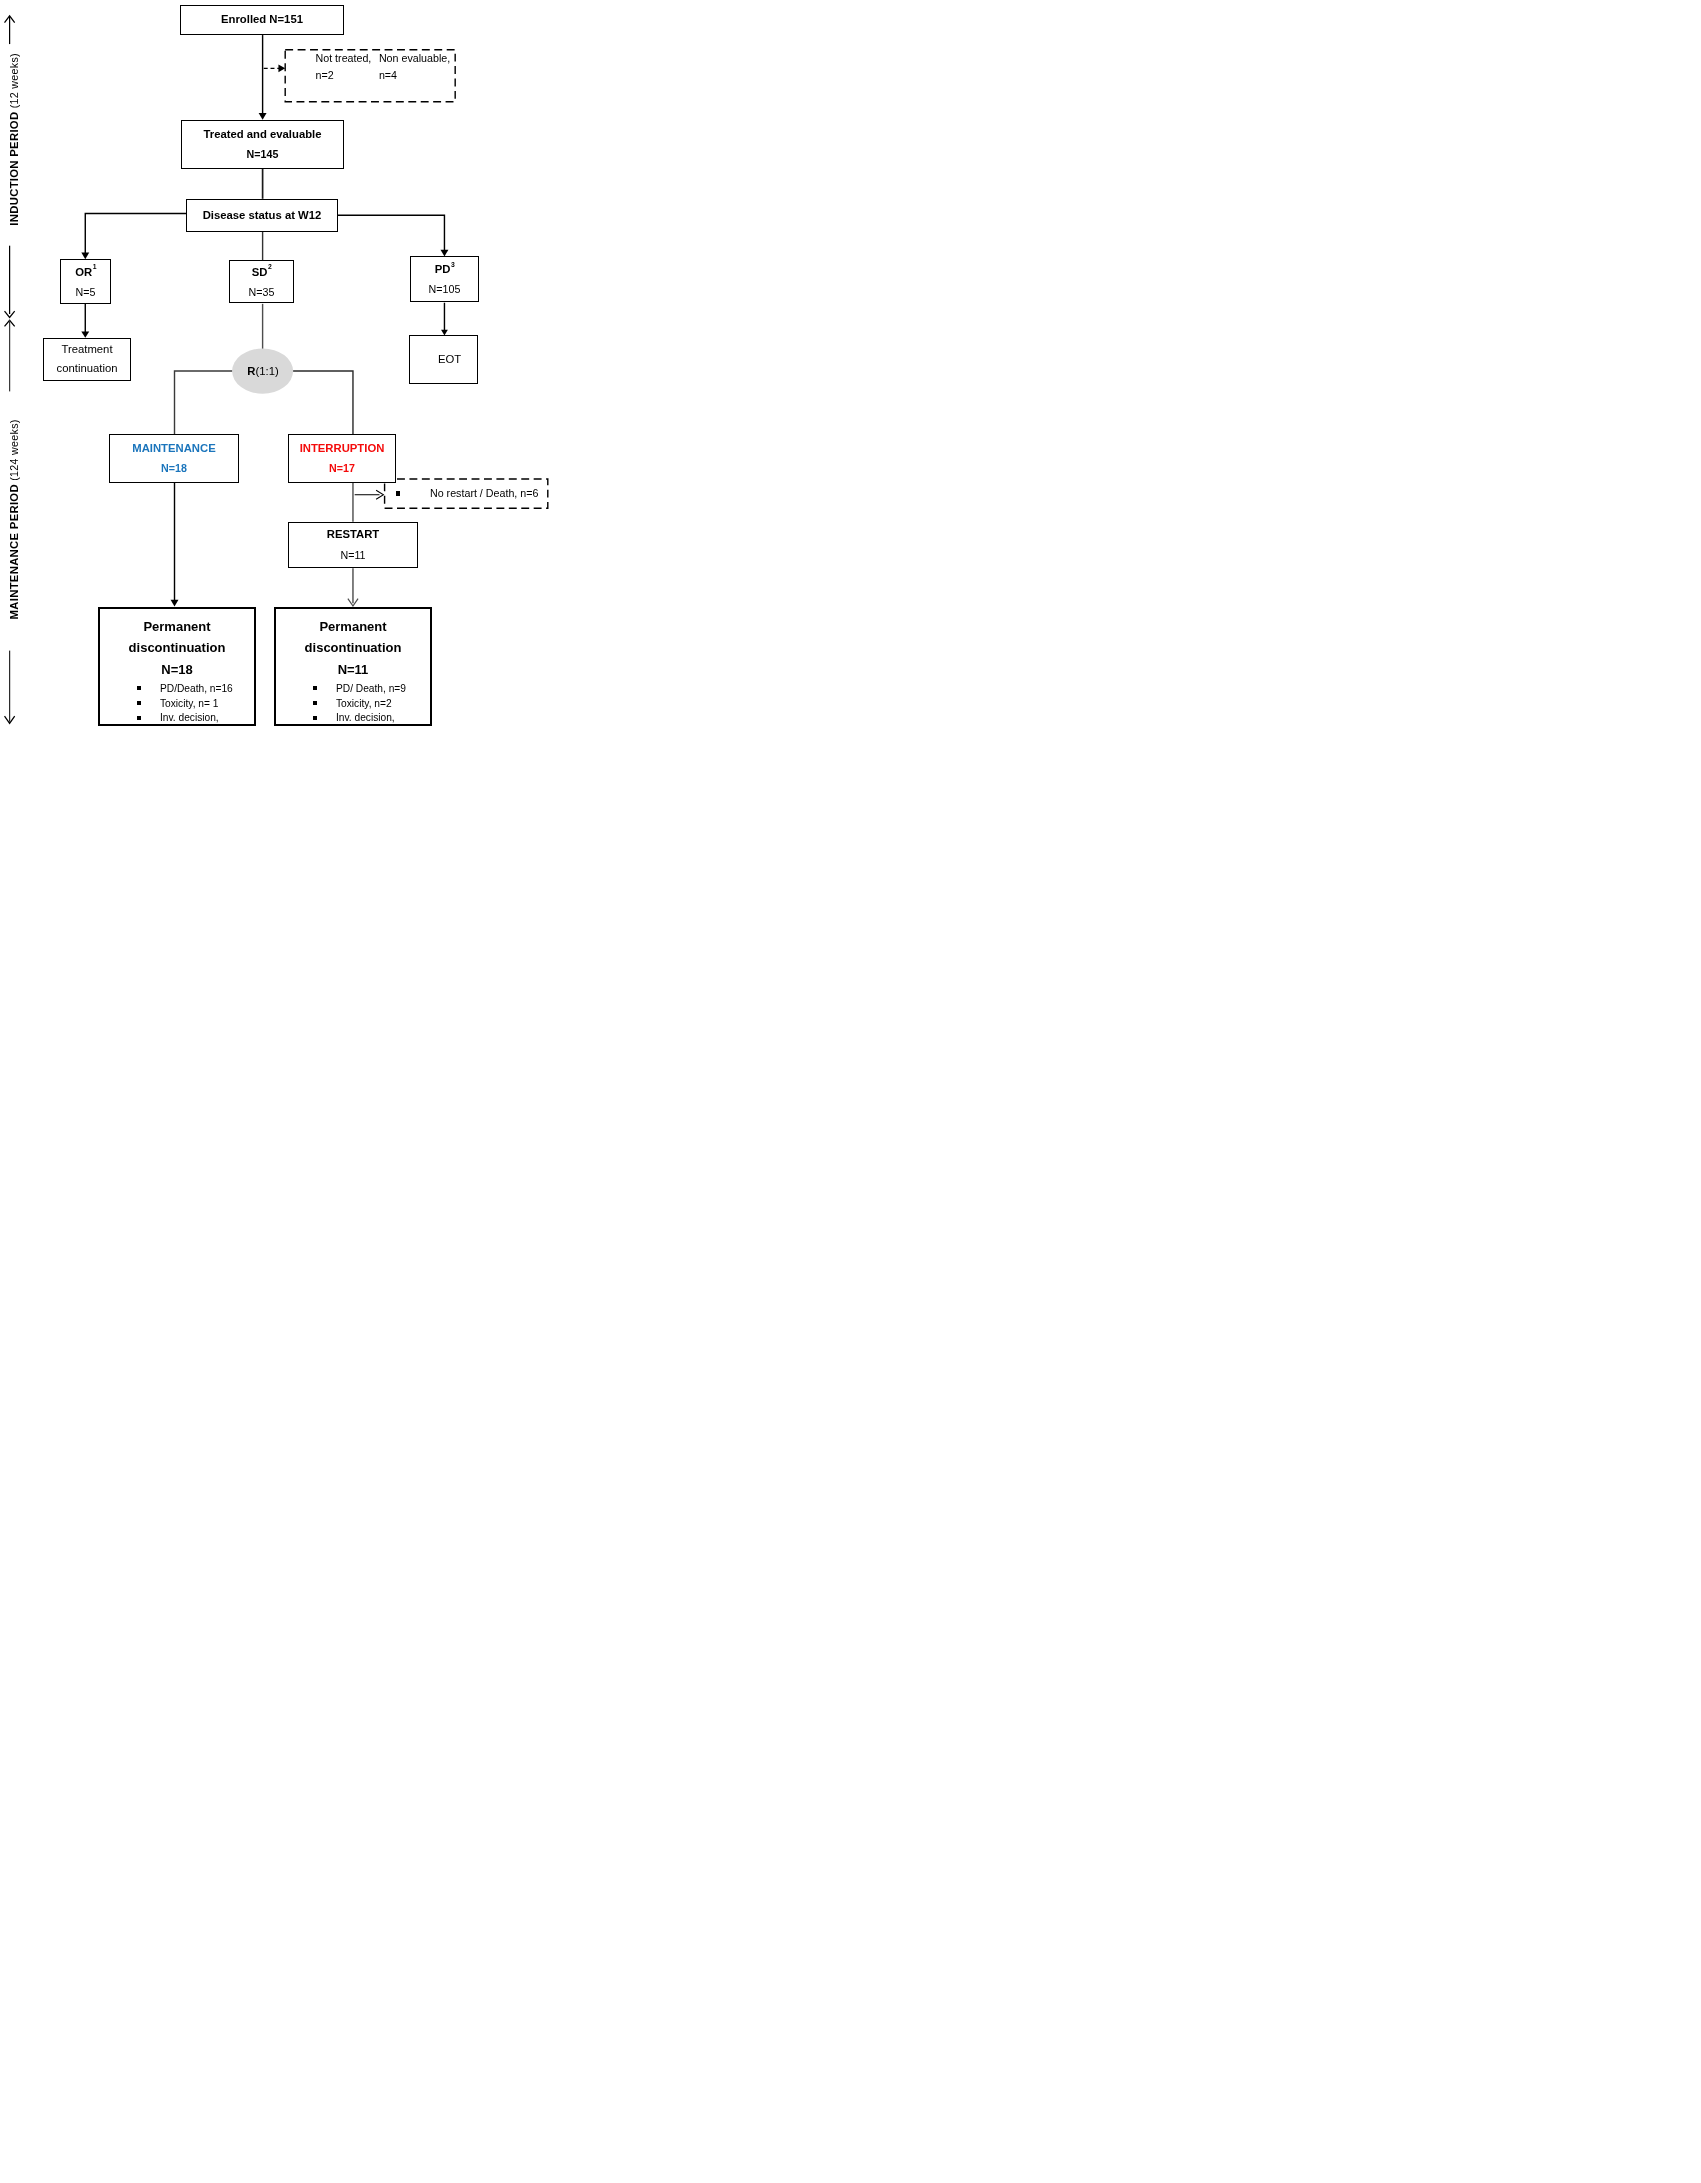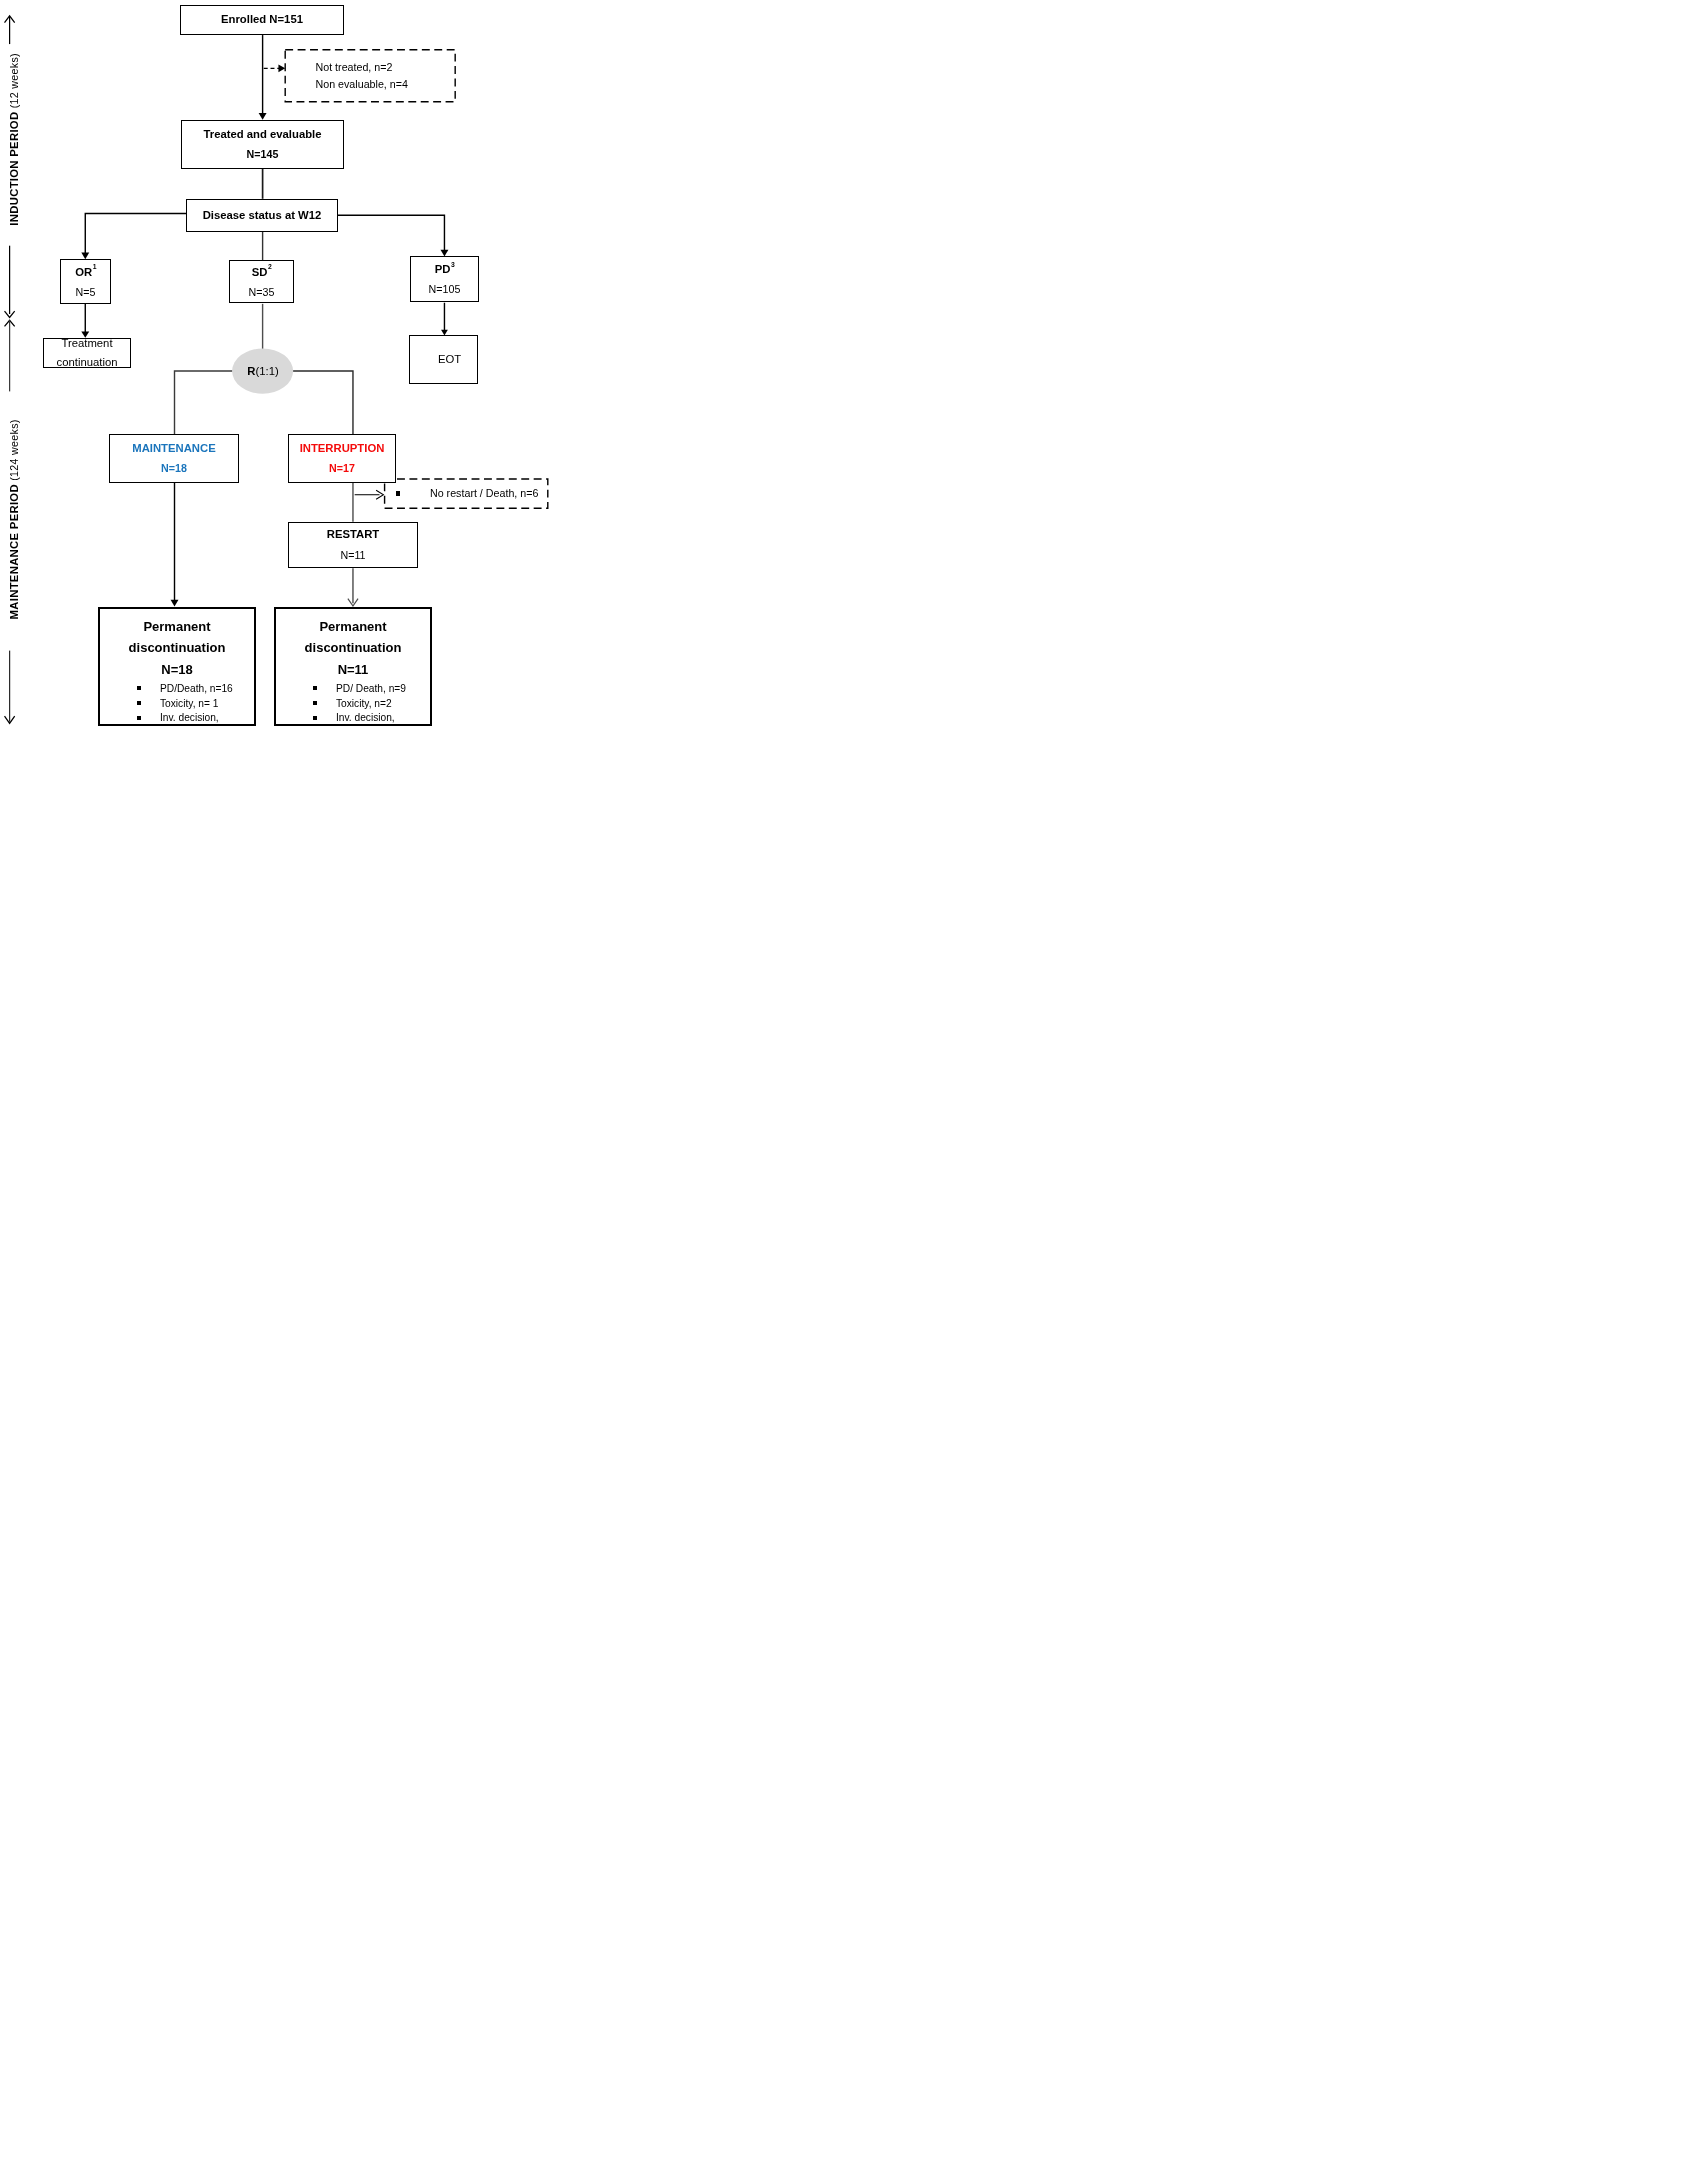--- a/index.html
+++ b/index.html
@@ -8,21 +8,21 @@
   #wires{position:absolute;left:0;top:0;width:567px;height:728px;}
   .node{position:absolute;background:#fff;border:1.7px solid #000;display:flex;flex-direction:column;
         align-items:center;justify-content:center;text-align:center;box-sizing:border-box;}
   .node .nl{font-size:11.3px;font-weight:bold;line-height:1.2;}
   .node .nl.reg{font-weight:normal;}
   .node .nv{font-size:10.7px;font-weight:normal;line-height:1.2;margin-top:6.8px;}
   .node .nv.b{font-weight:bold;}
   .node sup{font-size:6.8px;font-weight:bold;position:relative;top:-1.1px;left:0.6px;}
   .blue{color:#1B75BC;}
   .red{color:#F40B0B;}
-  .dashed-label{position:absolute;display:flex;flex-direction:column;justify-content:center;
+  .dashed-label{position:absolute;display:flex;flex-direction:row;justify-content:center;
         box-sizing:border-box;font-size:10.7px;line-height:1.55;background:transparent;}
   .ellipse-label{position:absolute;display:flex;align-items:center;justify-content:center;
         font-size:11.3px;}
   .ellipse-label .rb{font-weight:bold;}
   .bigbox{border-width:2.3px;justify-content:flex-start;padding-top:6.8px;}
   .bigbox .hd{font-size:13px;font-weight:bold;line-height:1.65;}
   .bigbox ul{margin:1.7px 0 0 0;padding:0;width:99px;align-self:flex-start;margin-left:36px;text-align:left;}
   .bigbox li{list-style:none;position:relative;padding-left:24px;font-size:10.2px;line-height:1.45;font-weight:normal;}
   .bigbox li::before{content:"";position:absolute;left:1.1px;top:4.5px;width:4px;height:4px;background:#000;}
   .rail-label{position:absolute;text-align:center;transform:rotate(-90deg);white-space:nowrap;
@@ -124,21 +124,21 @@
   <div class="node" style="left:229px;top:260px;width:65px;height:43px;">
     <span class="nl"><span>SD</span><sup>2</sup></span>
     <span class="nv">N=35</span>
   </div>
 
   <div class="node" style="left:410px;top:256px;width:69px;height:46px;">
     <span class="nl"><span>PD</span><sup>3</sup></span>
     <span class="nv">N=105</span>
   </div>
 
-  <div class="node" style="left:43px;top:338px;width:88px;height:30px;">
+  <div class="node" style="left:43px;top:338px;width:88px;height:43px;">
     <span class="nl reg">Treatment</span>
     <span class="nl reg" style="margin-top:5.6px;">continuation</span>
   </div>
 
   <div class="node" style="left:409px;top:335px;width:69px;height:49px;padding-left:12px;">
     <span class="nl reg">EOT</span>
   </div>
 
   <div class="ellipse-label" style="left:229px;top:362px;width:68px;height:18px;">
     <span class="rb">R</span>

